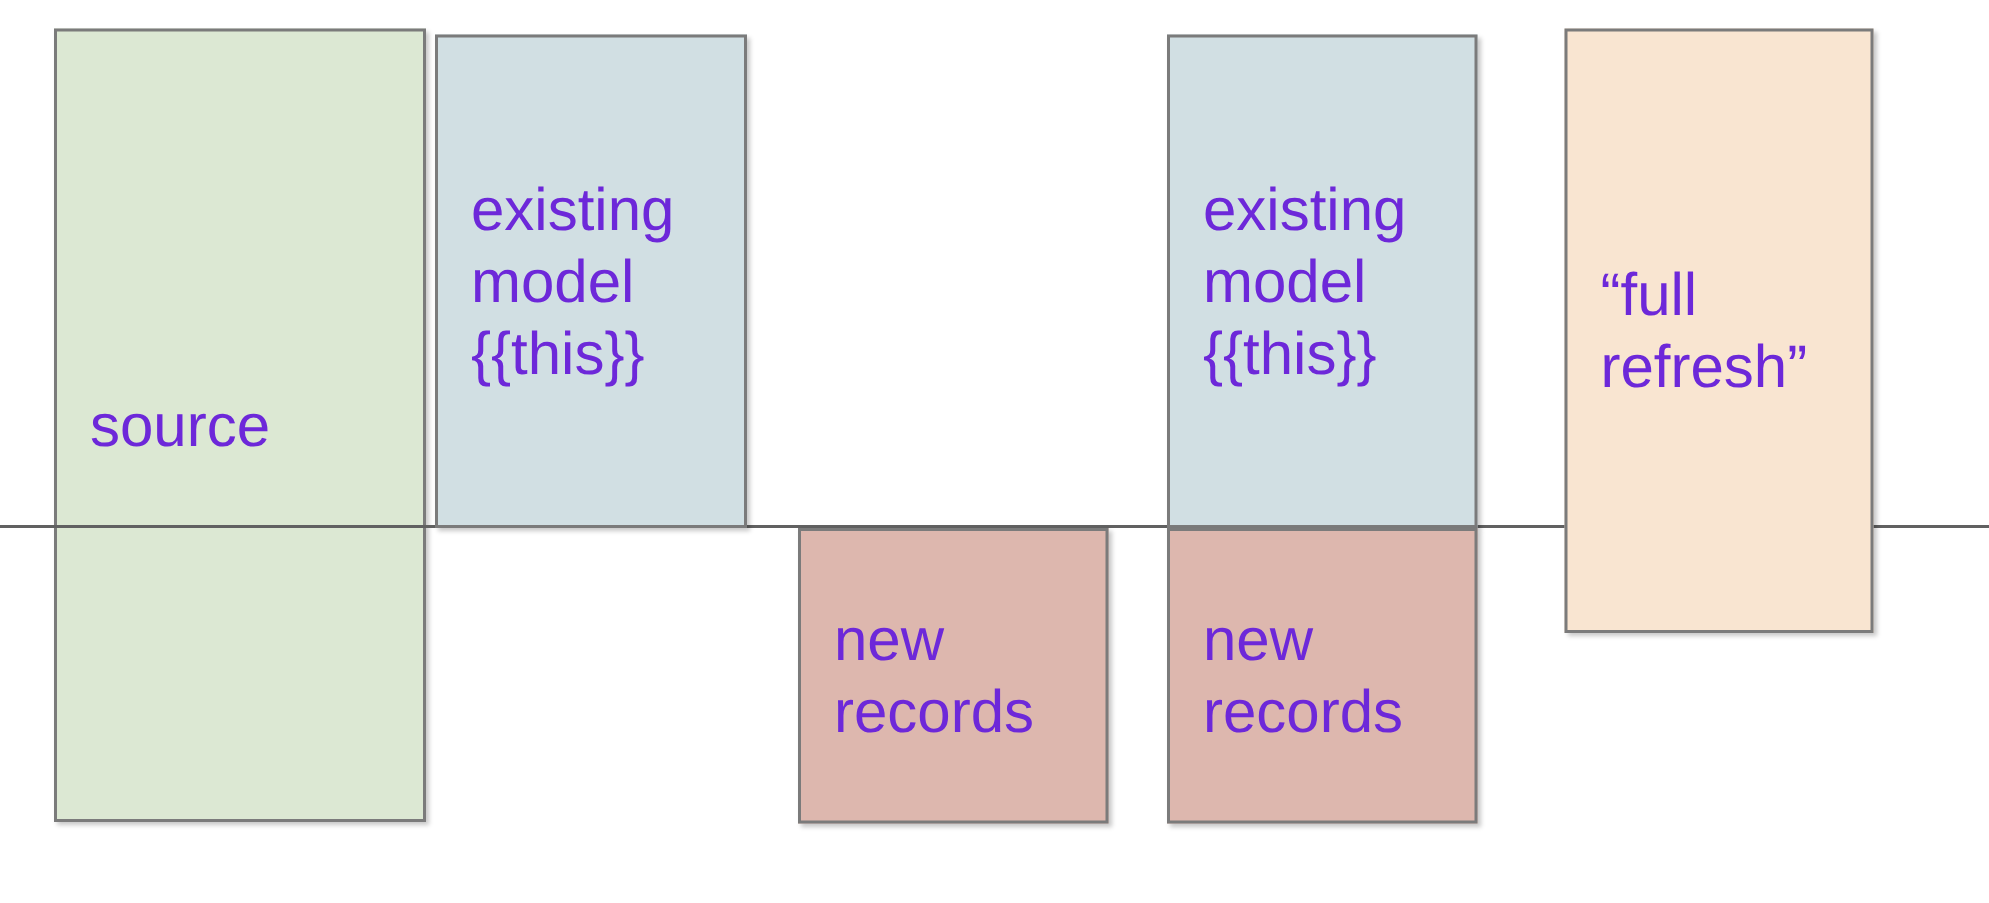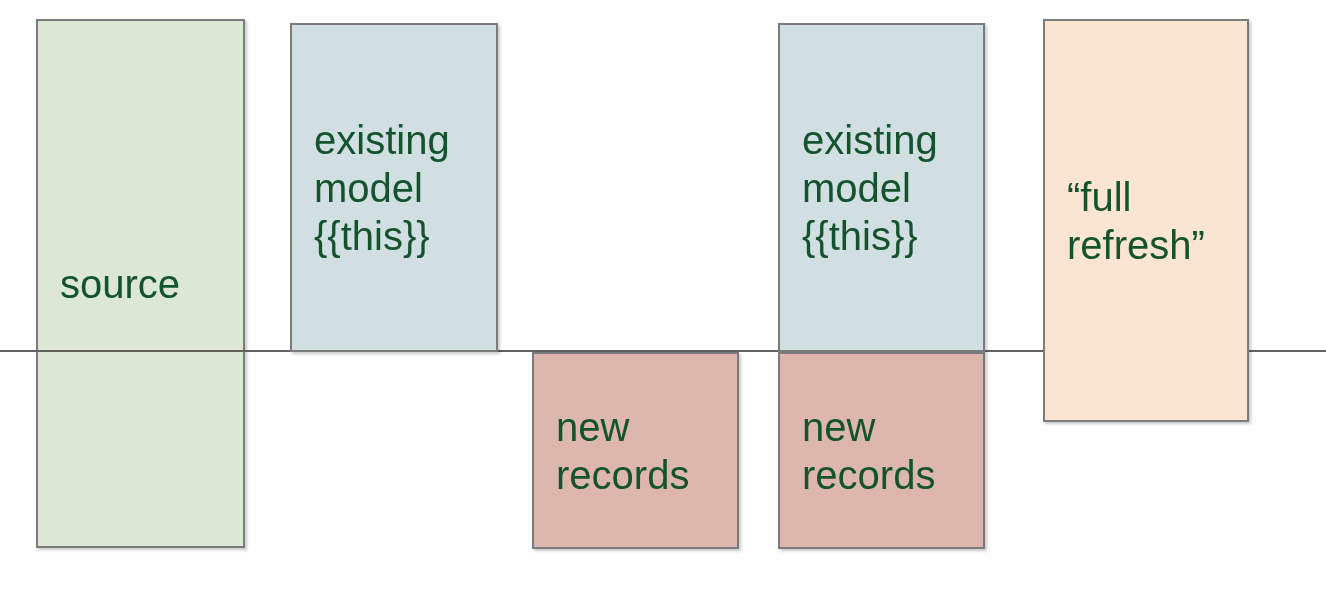--- a/index.html
+++ b/index.html
@@ -28,25 +28,25 @@
     position: absolute;
     box-sizing: border-box;
     border: 2px solid #7b7b7b;
     box-shadow: 2px 2px 3px rgba(0,0,0,0.22);
     display: flex;
     align-items: center;
     padding-left: 22px;
     padding-right: 10px;
     font-size: 40px;
     line-height: 1.2;
-    color: #14532d;
+    color: #6d28d9;
     z-index: 3;
   }
   .box span { display: block; }
-  .box-source      { left: 36px;   top: 19px;  width: 209px; height: 529px; z-index: 1; }
+  .box-source      { left: 36px;   top: 19px;  width: 248px; height: 529px; z-index: 1; }
   .box-model-1     { left: 290px;  top: 23px;  width: 208px; height: 329px; }
   .box-new-1       { left: 532px;  top: 352px; width: 207px; height: 197px; }
   .box-model-2     { left: 778px;  top: 23px;  width: 207px; height: 329px; }
   .box-new-2       { left: 778px;  top: 352px; width: 207px; height: 197px; }
   .box-full        { left: 1043px; top: 19px;  width: 206px; height: 403px; }
 </style>
 </head>
 <body>
 
 <div class="canvas">

